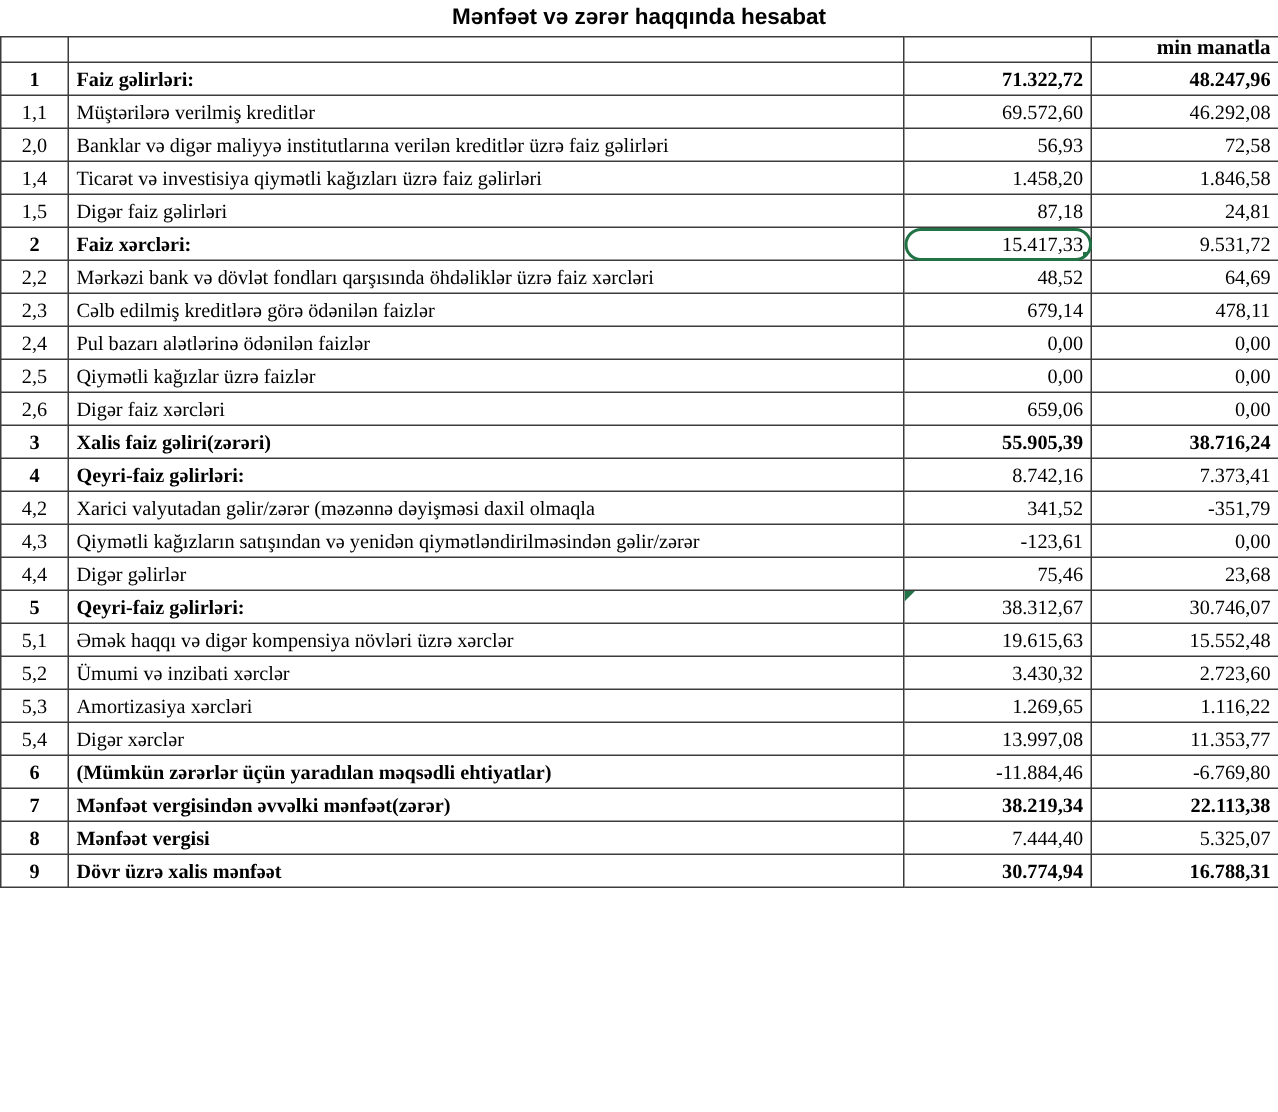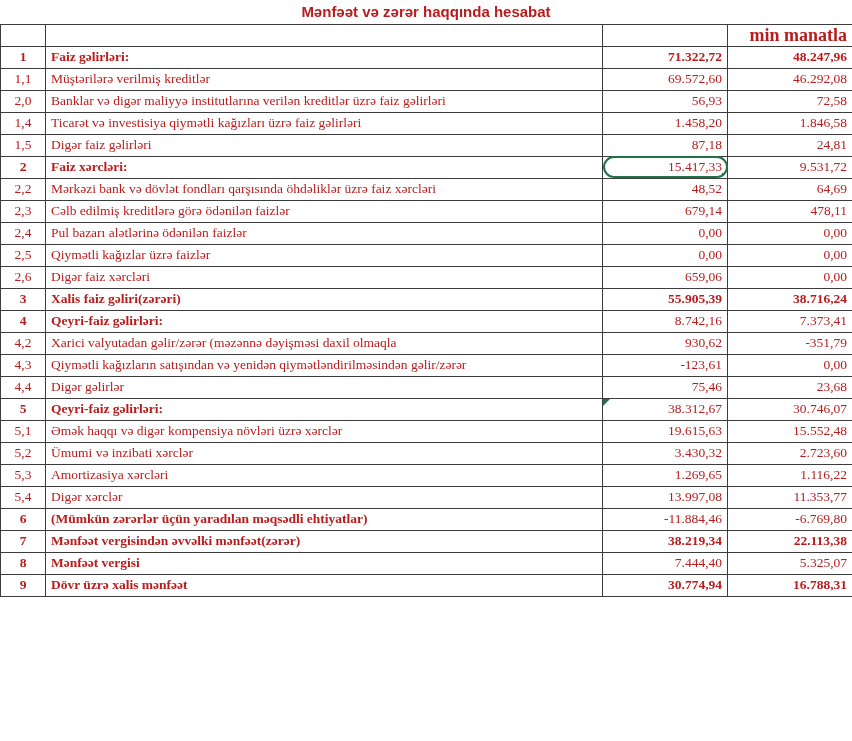--- a/index.html
+++ b/index.html
@@ -1,36 +1,36 @@
 <!DOCTYPE html>
 <html style="--sel: #217346;"><head>
 <meta charset="utf-8">
 <style>
   * { box-sizing: border-box; }
   html, body { margin: 0; padding: 0; background: #ffffff; }
   .page {
     width: 852px; height: 741px; overflow: hidden;
-    background: #ffffff; color: #b91c1c;
+    background: #ffffff; color: #000000;
     font-family: "Liberation Serif", serif;
   }
   .title {
     font-family: "Liberation Sans", sans-serif;
     font-size: 15px; font-weight: 700;
     text-align: center; height: 24px; line-height: 24px;
   }
   table.grid { border-collapse: collapse; table-layout: fixed; width: 852px; }
   .grid td {
     border: 1px solid #3c3c3c;
     padding: 0 5px;
     font-size: 13.5px;
     line-height: 1.15;
     position: relative;
     vertical-align: middle;
   }
-  tr.note-row td { height: 17px; font-size: 18px; }
+  tr.note-row td { height: 17px; font-size: 14px; }
   tr.header-row td { height: 48px; text-align: center; }
   tr.data-row td { height: 22px; white-space: nowrap; overflow: hidden; }
   .r { text-align: right; }
   .c { text-align: center; }
   .b { font-weight: 700; }
   .hdr { font-weight: 700; }
   .sel { outline: 2px solid var(--sel, #217346); outline-offset: -2px; border-radius: 11px; }
   .sel::after {
     content: ""; position: absolute; right: 0; bottom: 0;
     width: 5px; height: 5px; background: var(--sel, #217346);
@@ -137,21 +137,21 @@
   </tr>
         <tr class="data-row">
     <td class="cell c b">4</td>
     <td class="cell b">Qeyri-faiz gəlirləri:</td>
     <td class="cell r">8.742,16</td>
     <td class="cell r">7.373,41</td>
   </tr>
         <tr class="data-row">
     <td class="cell c">4,2</td>
     <td class="cell">Xarici valyutadan gəlir/zərər (məzənnə dəyişməsi daxil olmaqla</td>
-    <td class="cell r">930,62</td>
+    <td class="cell r">341,52</td>
     <td class="cell r">-351,79</td>
   </tr>
         <tr class="data-row">
     <td class="cell c">4,3</td>
     <td class="cell">Qiymətli kağızların satışından və yenidən qiymətləndirilməsindən gəlir/zərər</td>
     <td class="cell r">-123,61</td>
     <td class="cell r">0,00</td>
   </tr>
         <tr class="data-row">
     <td class="cell c">4,4</td>

